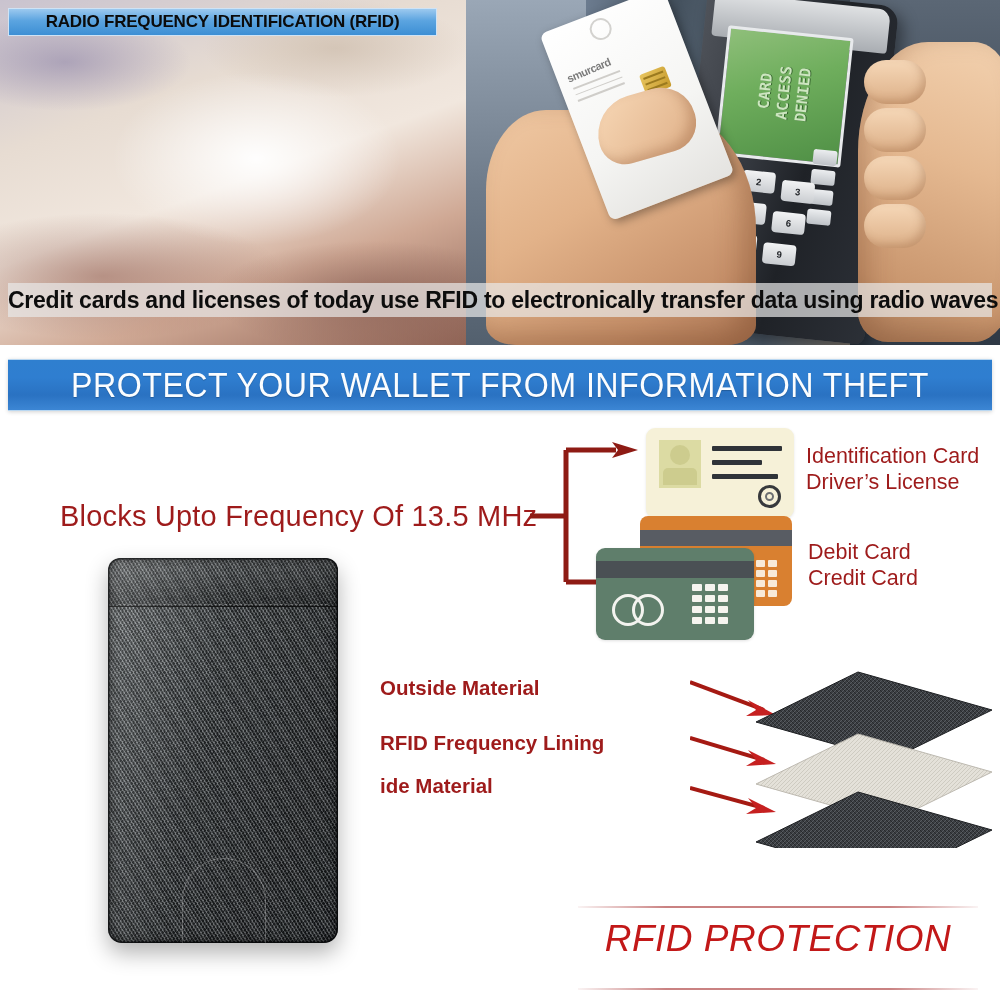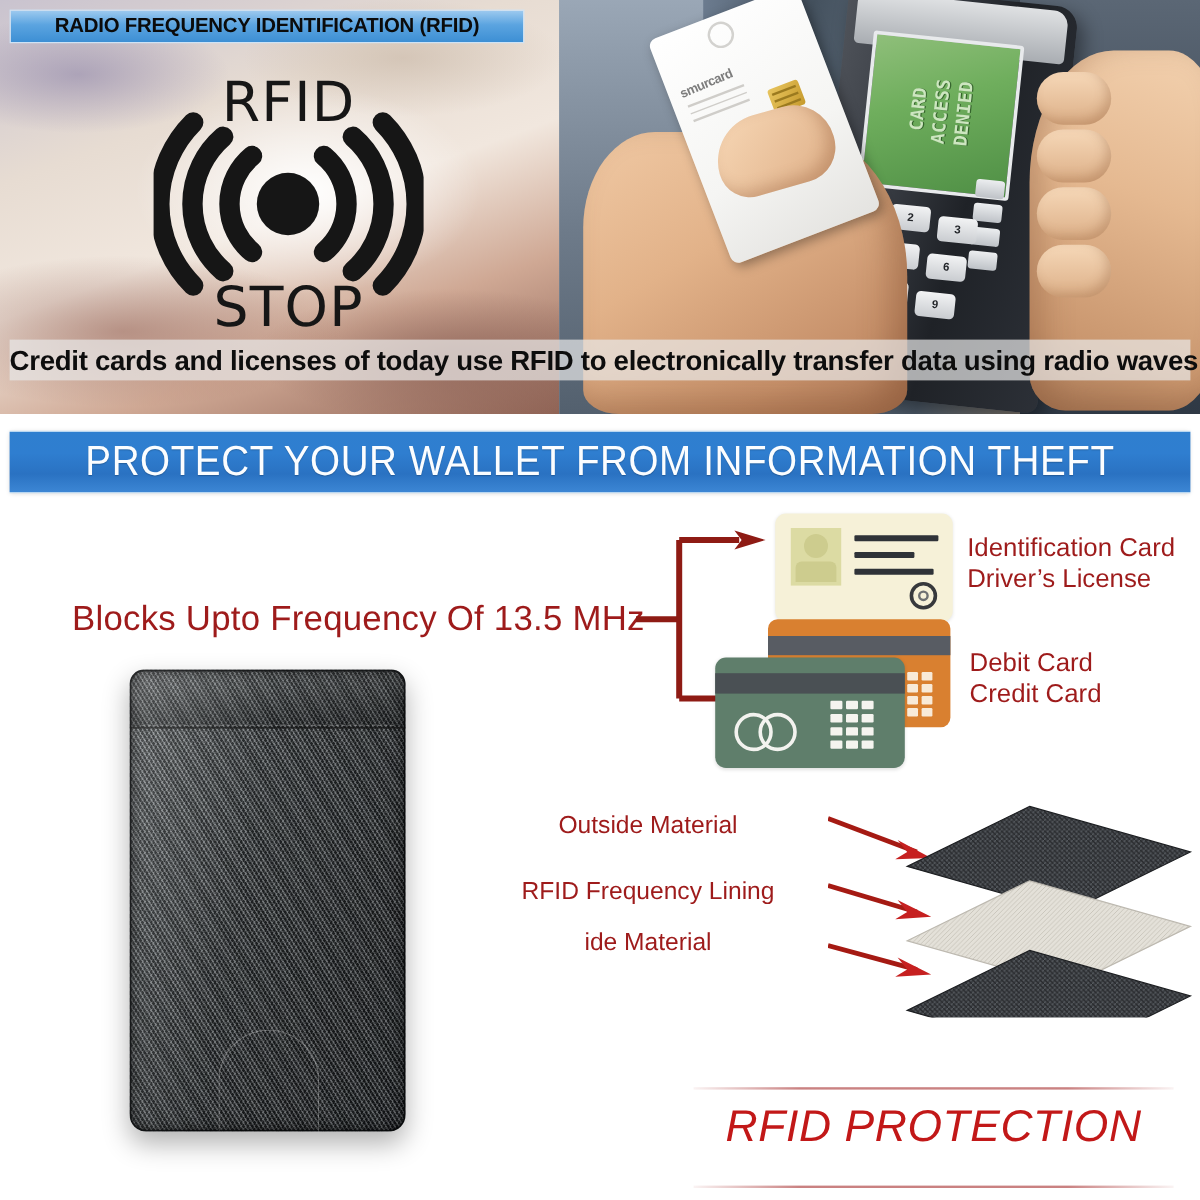--- a/index.html
+++ b/index.html
@@ -185,21 +185,21 @@
   .card-orange .gridcell{background:#f8ead8;}
 
   .card-label{position:absolute;color:#9e1b1b;font-size:21.5px;line-height:25.5px;
     white-space:nowrap;}
   #label-id{left:806px;top:444px;}
   #label-debit{left:808px;top:540px;}
 
   
   #layers{position:absolute;left:742px;top:668px;width:258px;height:180px;}
   .mat-label{position:absolute;color:#9e1b1b;font-size:20.5px;white-space:nowrap;
-    text-align:center;}
+    text-align:left;font-weight:bold;}
   #mat-0{left:380px;top:676px;width:320px;}
   #mat-1{left:380px;top:731px;width:320px;}
   #mat-2{left:380px;top:774px;width:320px;}
   #mat-arrows{position:absolute;left:690px;top:660px;}
 
   
   #rfidprot{position:absolute;left:578px;top:906px;width:400px;height:86px;}
   #rfidprot .rule{position:absolute;left:0;width:400px;height:2px;
     background:linear-gradient(90deg,rgba(158,27,27,.05),rgba(158,27,27,.55) 22%,
                rgba(158,27,27,.55) 78%,rgba(158,27,27,.05));}
@@ -212,35 +212,20 @@
 <body>
 
 <div id="top-panel">
 
   <div id="rfid-photo"></div>
 
   <div id="rfid-top-bar">
     <span>RADIO FREQUENCY IDENTIFICATION (RFID)</span>
   </div>
 
-  <div id="rfid-logo">
-    <span class="word top">RFID</span>
-    <svg width="225" height="215" viewBox="0 0 225 215">
-      <circle cx="112" cy="108" r="26" fill="#161616"></circle>
-      <g fill="none" stroke="#161616" stroke-linecap="round">
-        <path d="M82 68 A52 52 0 0 0 82 148" stroke-width="17"></path>
-        <path d="M58 52 A74 74 0 0 0 58 164" stroke-width="17"></path>
-        <path d="M33 40 A96 96 0 0 0 33 176" stroke-width="17"></path>
-        <path d="M142 68 A52 52 0 0 1 142 148" stroke-width="17"></path>
-        <path d="M166 52 A74 74 0 0 1 166 164" stroke-width="17"></path>
-        <path d="M191 40 A96 96 0 0 1 191 176" stroke-width="17"></path>
-      </g>
-    </svg>
-    <span class="word bot">STOP</span>
-  </div>
 
   <div id="pos-photo" class="blurframe">
     <div id="wall-left"></div>
     <div id="wall-mid"></div>
     <div id="wall-right"></div>
 
     <div id="pos-body">
       <div id="pos-top"></div>
       <div id="pos-screen">
         <div class="lcd">

